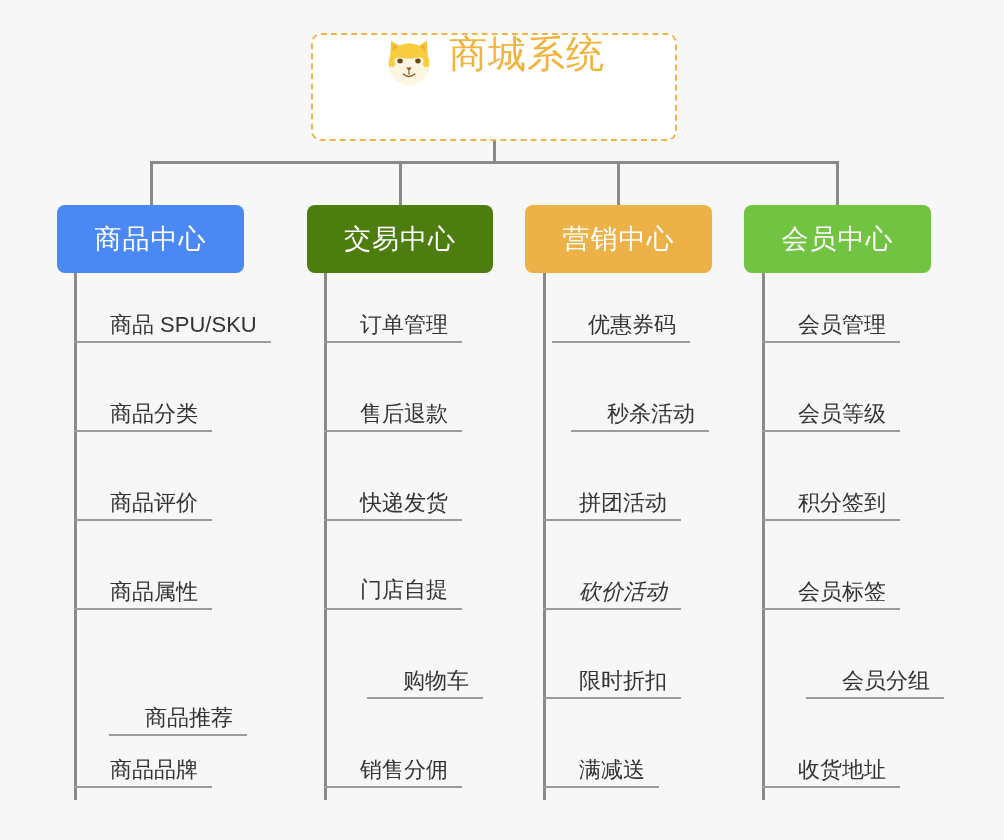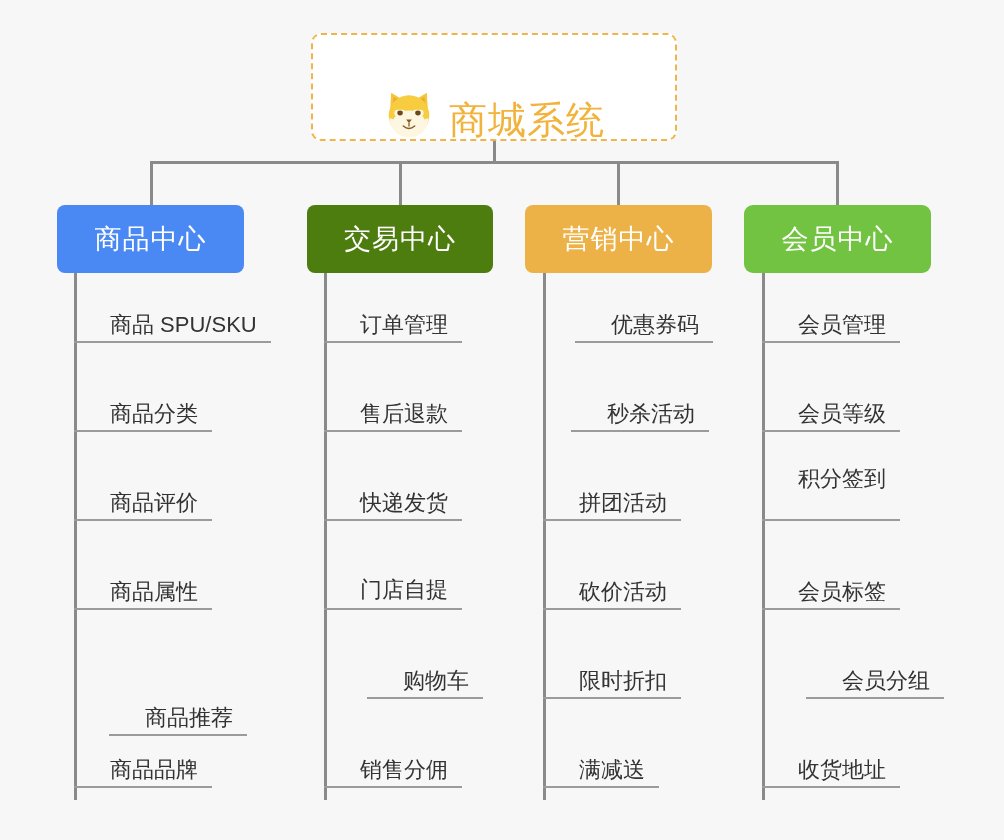--- a/index.html
+++ b/index.html
@@ -26,21 +26,21 @@
     position: absolute;
     left: 311px;
     top: 33px;
     width: 366px;
     height: 108px;
     background: #ffffff;
     border: 2px dashed #f0b54a;
     border-radius: 10px;
     box-sizing: border-box;
     display: flex;
-    align-items: flex-end;
+    align-items: flex-start;
     justify-content: center;
     gap: 14px;
   }
   .root-title {
     color: #f2b33d;
     font-size: 38px;
     line-height: 1;
     letter-spacing: 1px;
     white-space: nowrap;
   }
@@ -157,21 +157,21 @@
 
   <div class="cat-box" style="left: 57px; top: 205px; width: 187px; background: rgb(74, 137, 243);">
     <span class="cat-label">商品中心</span>
   </div>
   <div class="cat-box" style="left: 307px; top: 205px; width: 186px; background: #4d7c0f;">
     <span class="cat-label">交易中心</span>
   </div>
   <div class="cat-box" style="left: 525px; top: 205px; width: 187px; background: rgb(237, 178, 71);">
     <span class="cat-label">营销中心</span>
   </div>
-  <div class="cat-box" style="left: 744px; top: 205px; width: 187px; background: rgb(113, 195, 65); border-radius: 9px;">
+  <div class="cat-box" style="left: 744px; top: 205px; width: 187px; background: rgb(113, 195, 65);">
     <span class="cat-label">会员中心</span>
   </div>
 
   <div class="conn conn-v" style="left:74px; top:273px; height:8px;"></div>
   <div class="conn conn-v" style="left:324px; top:273px; height:8px;"></div>
   <div class="conn conn-v" style="left:543px; top:273px; height:8px;"></div>
   <div class="conn conn-v" style="left:762px; top:273px; height:8px;"></div>
 
   <div class="leaf-col" style="left:74px;">
     <div class="leaf-spine" style="height:527px;"></div>
@@ -228,53 +228,53 @@
         <div class="leaf-rule" style="width: 138px;"></div>
       </div>
       <div class="leaf-item" style="left: 324px; top: 637px; height: 62px; padding-left: 43px;">
         <div class="leaf-text">购物车</div>
         <div class="leaf-rule" style="width: 116px;"></div>
       </div>
       <div class="leaf-item" style="left: 324px; top: 726px; height: 62px;">
         <div class="leaf-text">销售分佣</div>
         <div class="leaf-rule" style="width: 138px;"></div>
       </div>
-      <div class="leaf-item" style="left: 575px; top: 281px; height: 62px; justify-content: flex-end;">
+      <div class="leaf-item" style="left: 552px; top: 281px; height: 62px; justify-content: flex-end;">
         <div class="leaf-text">优惠券码</div>
         <div class="leaf-rule" style="width: 138px;"></div>
       </div>
       <div class="leaf-item" style="left: 543px; top: 370px; height: 62px; padding-left: 28px;">
         <div class="leaf-text">秒杀活动</div>
         <div class="leaf-rule" style="width: 138px;"></div>
       </div>
       <div class="leaf-item" style="left: 543px; top: 459px; height: 62px;">
         <div class="leaf-text">拼团活动</div>
         <div class="leaf-rule" style="width: 138px;"></div>
       </div>
-      <div class="leaf-item" style="left: 543px; top: 548px; height: 62px;">
+      <div class="leaf-item" style="left: 543px; top: 548px; height: 62px; font-style: italic;">
         <div class="leaf-text">砍价活动</div>
         <div class="leaf-rule" style="width: 138px;"></div>
       </div>
       <div class="leaf-item" style="left: 543px; top: 637px; height: 62px;">
         <div class="leaf-text">限时折扣</div>
         <div class="leaf-rule" style="width: 138px;"></div>
       </div>
       <div class="leaf-item" style="left: 543px; top: 726px; height: 62px;">
         <div class="leaf-text">满减送</div>
         <div class="leaf-rule" style="width: 116px;"></div>
       </div>
       <div class="leaf-item" style="left: 762px; top: 281px; height: 62px;">
         <div class="leaf-text">会员管理</div>
         <div class="leaf-rule" style="width: 138px;"></div>
       </div>
       <div class="leaf-item" style="left: 762px; top: 370px; height: 62px;">
         <div class="leaf-text">会员等级</div>
         <div class="leaf-rule" style="width: 138px;"></div>
       </div>
-      <div class="leaf-item" style="left: 762px; top: 459px; height: 62px; gap: 24px;">
+      <div class="leaf-item" style="left: 762px; top: 459px; height: 62px;">
         <div class="leaf-text">积分签到</div>
         <div class="leaf-rule" style="width: 138px;"></div>
       </div>
       <div class="leaf-item" style="left: 762px; top: 548px; height: 62px;">
         <div class="leaf-text">会员标签</div>
         <div class="leaf-rule" style="width: 138px;"></div>
       </div>
       <div class="leaf-item" style="left: 762px; top: 637px; height: 62px; padding-left: 44px;">
         <div class="leaf-text">会员分组</div>
         <div class="leaf-rule" style="width: 138px;"></div>

